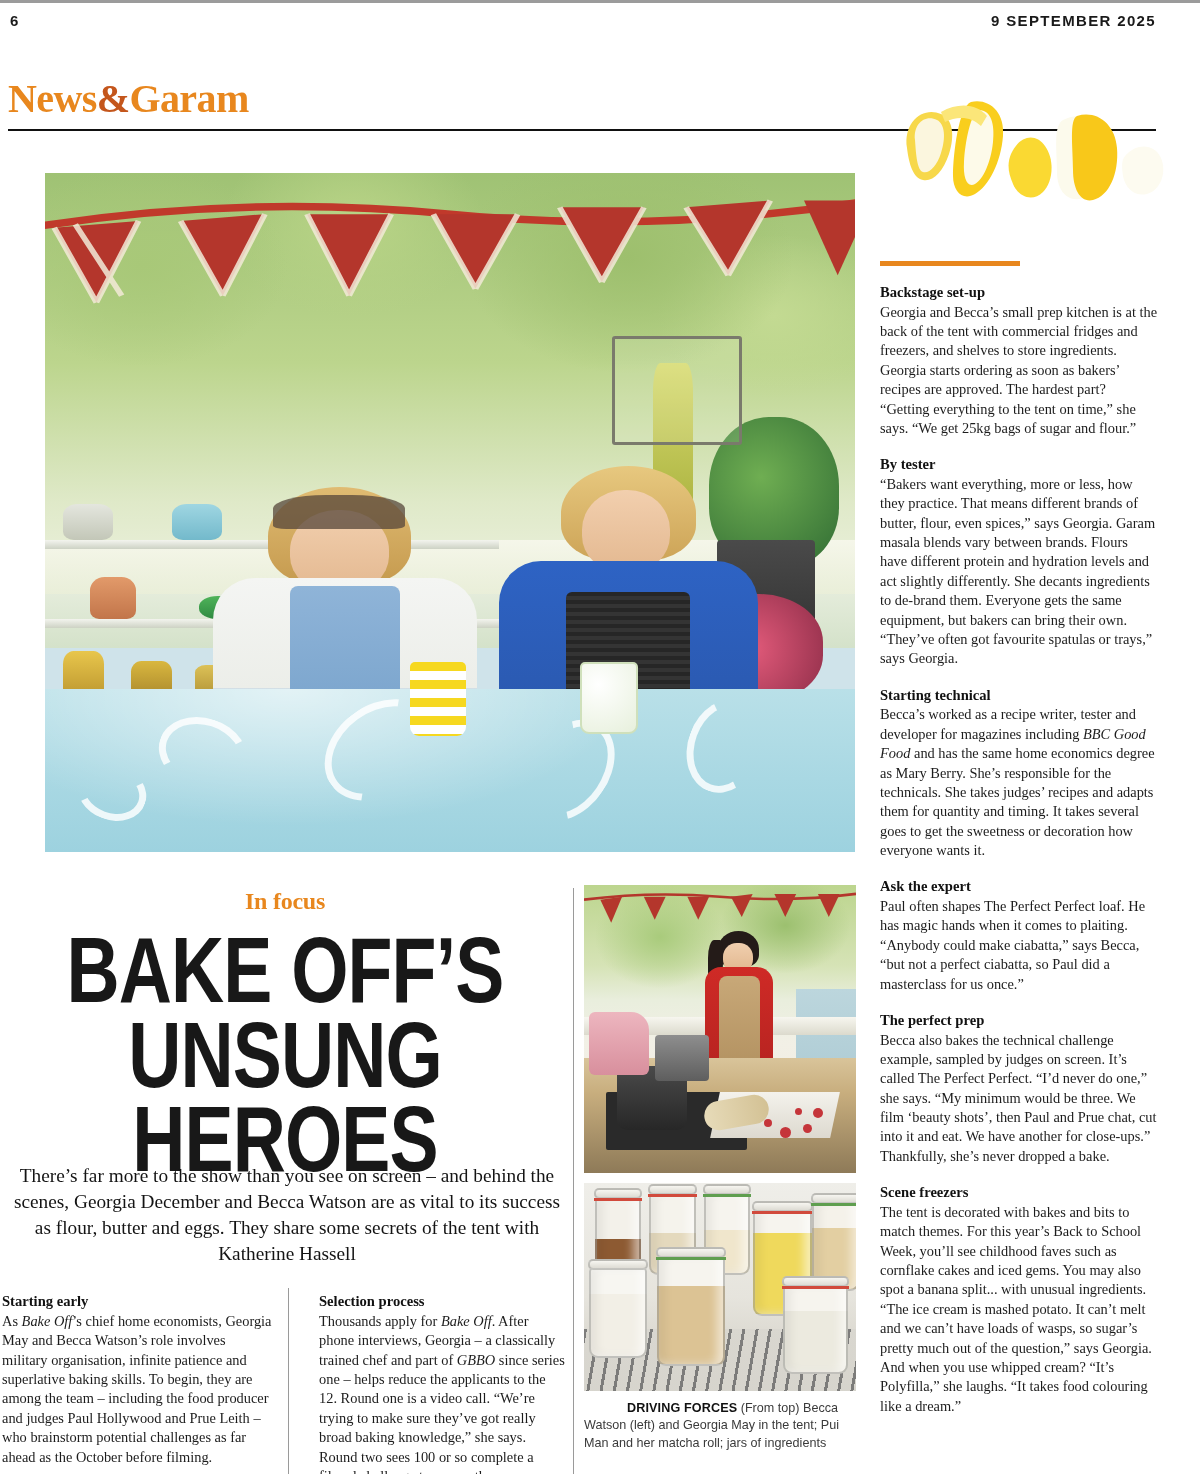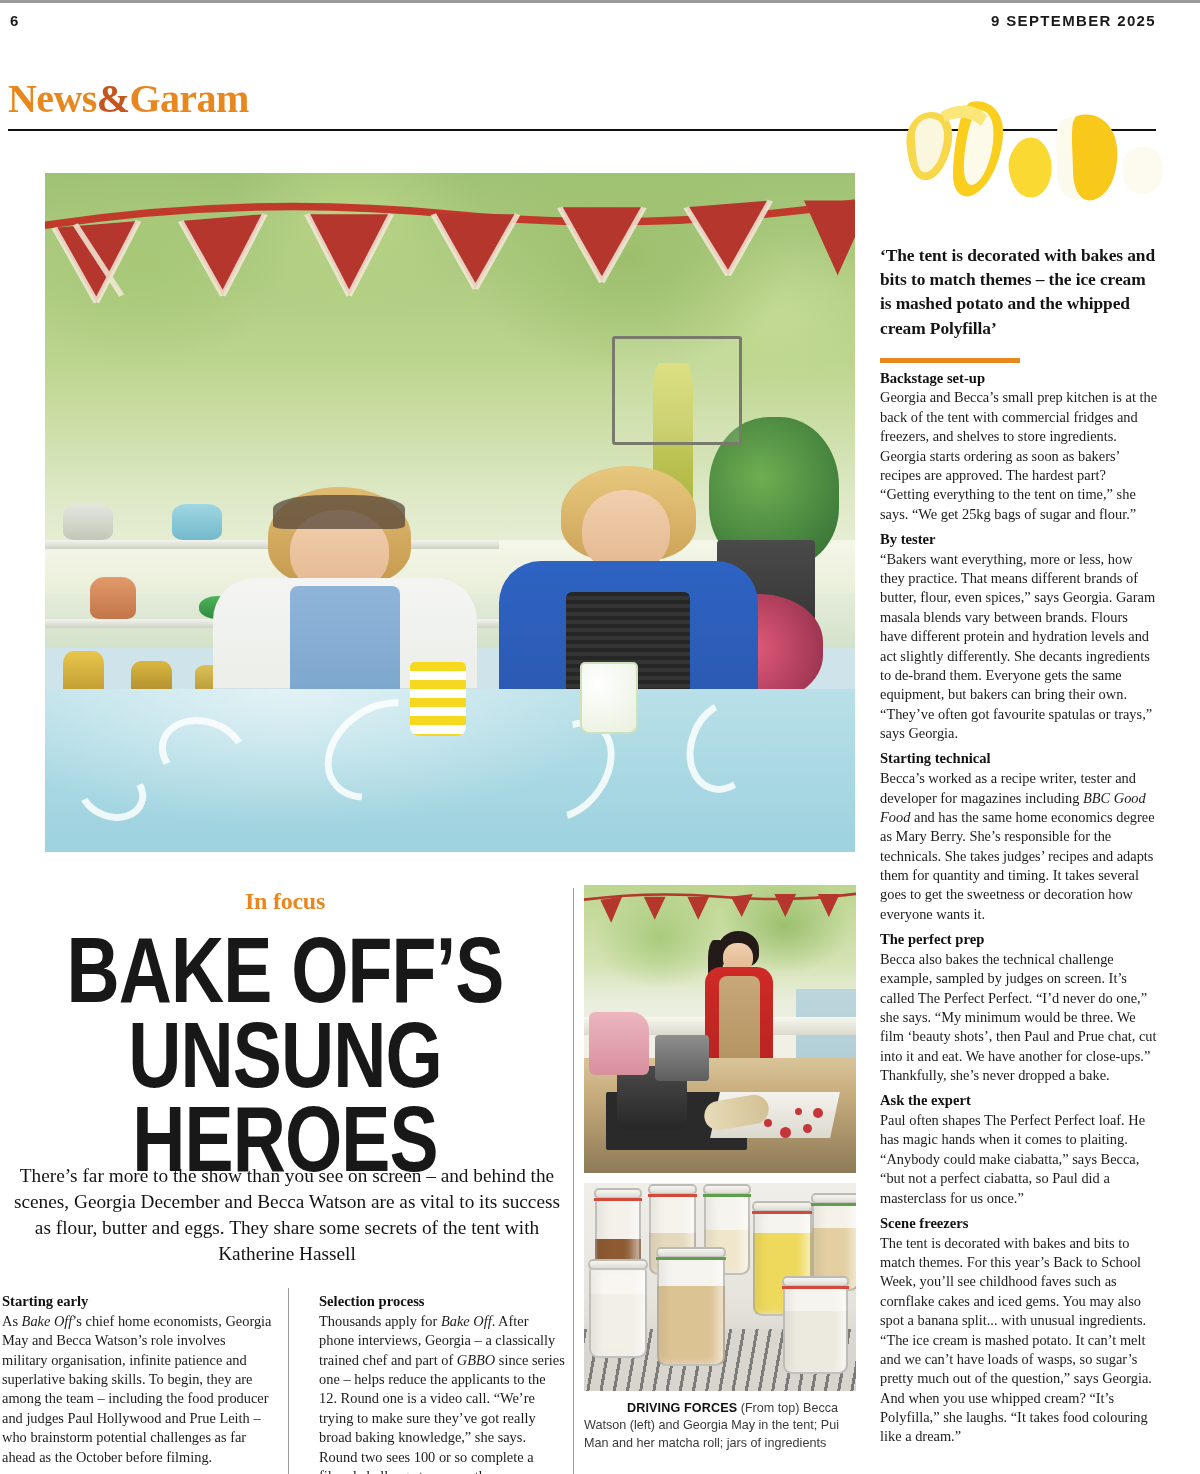--- a/index.html
+++ b/index.html
@@ -97,21 +97,21 @@
     color: #141414;
   }
 
   .quote-rule {
     margin-top: 18px;
     width: 140px;
     height: 5px;
     background: #E8871E;
   }
 
-  .side-block { margin-top: 6px; }
+  .side-block { margin-top: 17px; }
   .side-block:first-of-type { margin-top: 22px; }
 
   .side-head {
     font-family: "Liberation Serif", serif;
     font-weight: 700;
     font-size: 14.6px;
     line-height: 1.28;
     color: #111111;
     margin-bottom: 1px;
   }
@@ -431,46 +431,45 @@
         <div class="swirl" style="left:4%;top:46%;width:70px;height:56px;transform:rotate(200deg)"></div>
       </div>
 
       <div class="mug" style="left:45%;top:72%;width:56px;height:74px;background:repeating-linear-gradient(180deg,#f6d81f 0 9px,#ffffff 9px 18px);"></div>
       <div class="mug" style="left:66%;top:72%;width:58px;height:72px;background:radial-gradient(circle at 30% 30%,#ffffff,#e7f0dc);border:2px solid #cfe0bb;"></div>
     </div>
   </div>
 
   <div class="sidebar">
 
-    <div class="pull-quote">‘The tent is decorated with bakes and bits to match themes – the ice cream is mashed potato and the whipped cream Polyfilla’</div>
     <div class="quote-rule"></div>
 
     <div class="side-block">
       <div class="side-head">Backstage set-up</div>
       <div class="side-body">Georgia and Becca’s small prep kitchen is at the back of the tent with commercial fridges and freezers, and shelves to store ingredients. Georgia starts ordering as soon as bakers’ recipes are approved. The hardest part? “Getting everything to the tent on time,” she says. “We get 25kg bags of sugar and flour.”</div>
     </div>
 
     <div class="side-block">
       <div class="side-head">By tester</div>
       <div class="side-body">“Bakers want everything, more or less, how they practice. That means different brands of butter, flour, even spices,” says Georgia. Garam masala blends vary between brands. Flours have different protein and hydration levels and act slightly differently. She decants ingredients to de-brand them. Everyone gets the same equipment, but bakers can bring their own. “They’ve often got favourite spatulas or trays,” says Georgia.</div>
     </div>
 
     <div class="side-block">
       <div class="side-head">Starting technical</div>
       <div class="side-body"><span>Becca’s worked as a recipe writer, tester and developer for magazines including </span><em>BBC Good Food</em><span> and has the same home economics degree as Mary Berry. She’s responsible for the technicals. She takes judges’ recipes and adapts them for quantity and timing. It takes several goes to get the sweetness or decoration how everyone wants it.</span></div>
     </div>
 
     <div class="side-block">
+      <div class="side-head">Ask the expert</div>
+      <div class="side-body">Paul often shapes The Perfect Perfect loaf. He has magic hands when it comes to plaiting. “Anybody could make ciabatta,” says Becca, “but not a perfect ciabatta, so Paul did a masterclass for us once.”</div>
+    </div>
+
+    <div class="side-block">
       <div class="side-head">The perfect prep</div>
       <div class="side-body">Becca also bakes the technical challenge example, sampled by judges on screen. It’s called The Perfect Perfect. “I’d never do one,” she says. “My minimum would be three. We film ‘beauty shots’, then Paul and Prue chat, cut into it and eat. We have another for close-ups.” Thankfully, she’s never dropped a bake.</div>
-    </div>
-
-    <div class="side-block">
-      <div class="side-head">Ask the expert</div>
-      <div class="side-body">Paul often shapes The Perfect Perfect loaf. He has magic hands when it comes to plaiting. “Anybody could make ciabatta,” says Becca, “but not a perfect ciabatta, so Paul did a masterclass for us once.”</div>
     </div>
 
     <div class="side-block">
       <div class="side-head">Scene freezers</div>
       <div class="side-body">The tent is decorated with bakes and bits to match themes. For this year’s Back to School Week, you’ll see childhood faves such as cornflake cakes and iced gems. You may also spot a banana split... with unusual ingredients. “The ice cream is mashed potato. It can’t melt and we can’t have loads of wasps, so sugar’s pretty much out of the question,” says Georgia. And when you use whipped cream? “It’s Polyfilla,” she laughs. “It takes food colouring like a dream.”</div>
     </div>
   </div>
 
   <div class="kicker">In focus</div>
   <div class="headline">

